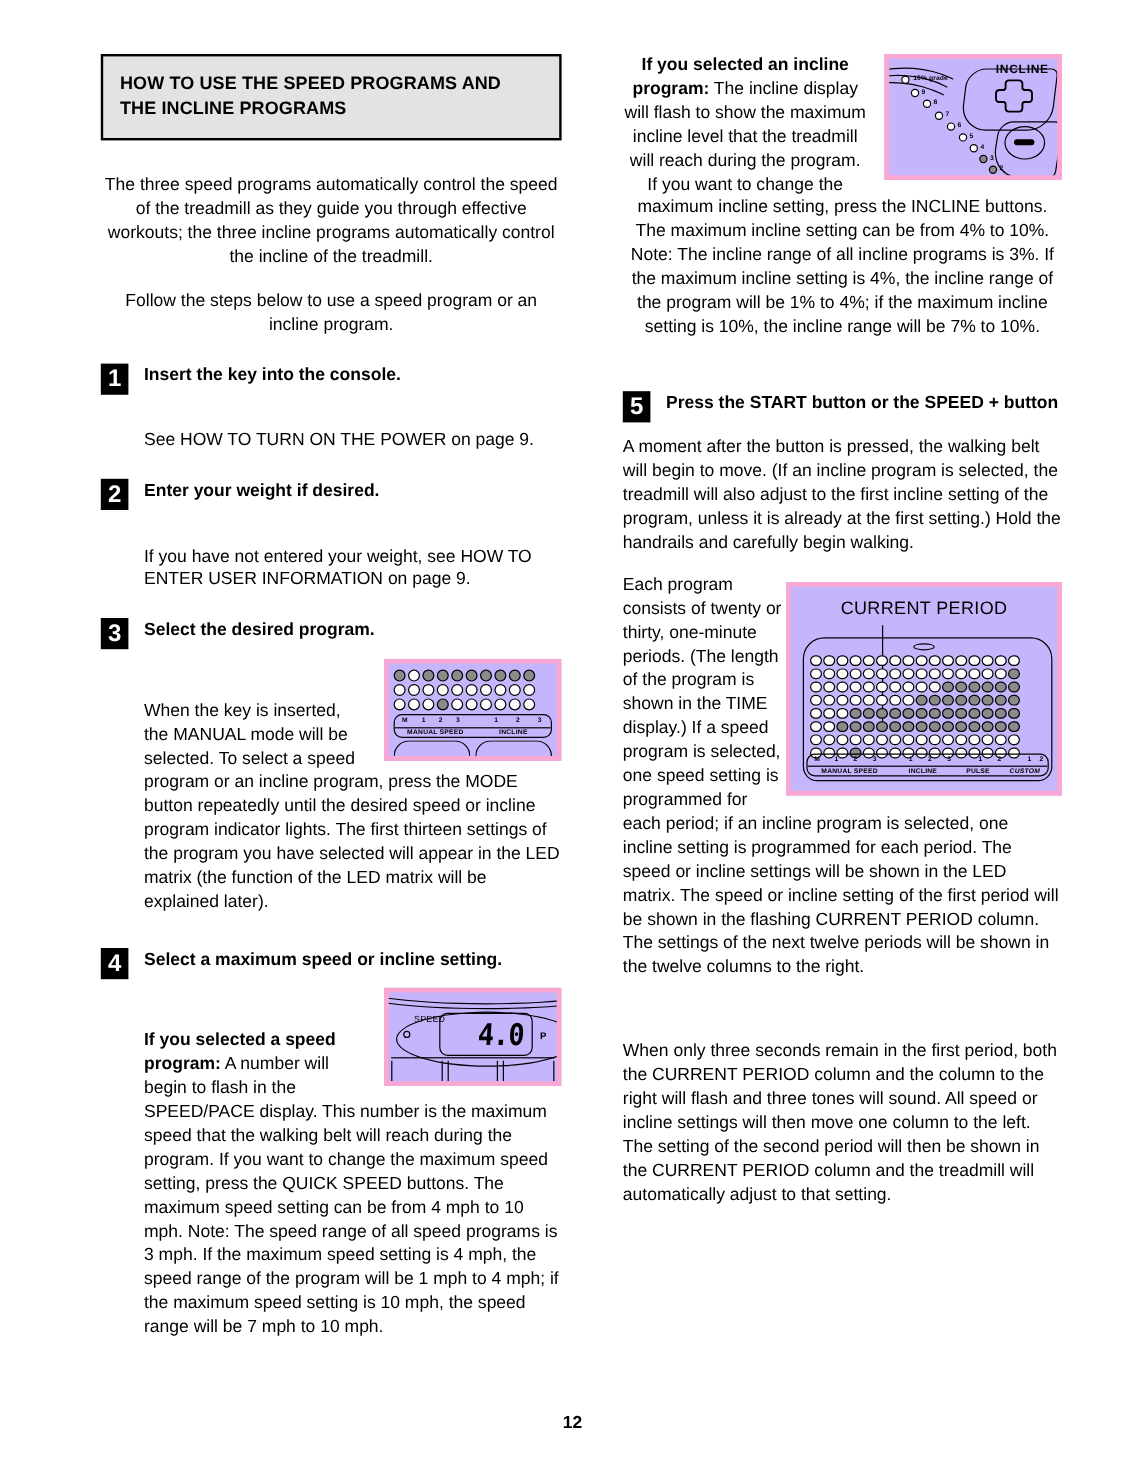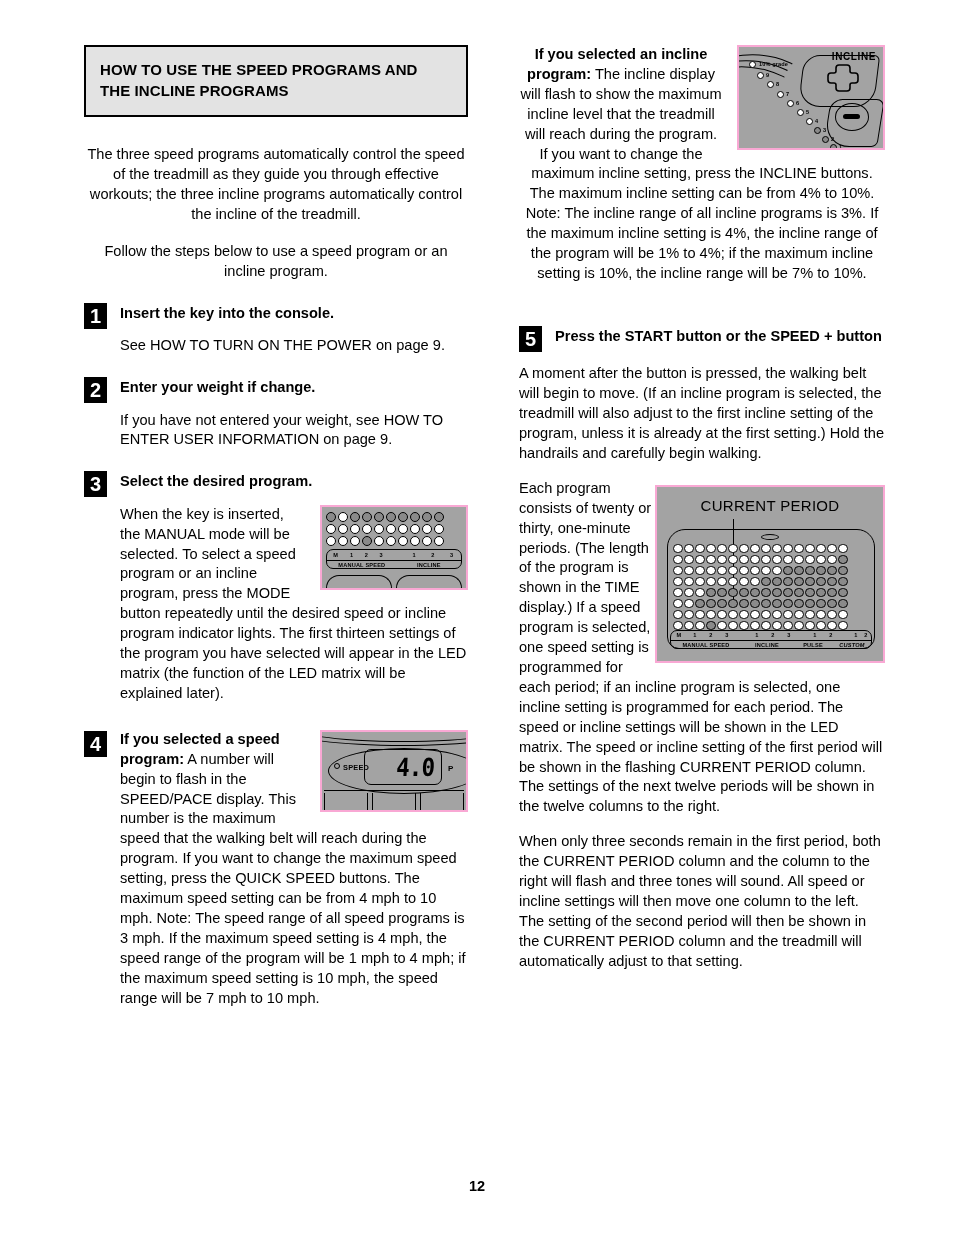--- a/index.html
+++ b/index.html
@@ -78,27 +78,27 @@
     line-height: 1.33;
     padding-top: 2px;
   }
   .step-body {
     margin-left: 36px;
     font-size: 14.6px;
     line-height: 1.365;
     margin-top: 13px;
   }
   .step-body p { margin: 0 0 15px 0; }
-  .step-body p:last-child { margin-bottom: 0; }
+  .step-body p:last-child { margin-bottom: 0; margin-top: 35px; }
   .lead { font-weight: bold; }
 
   
   .fig {
-    border: 2px solid #f9a8d4;
-    background: #a3a3a3;
+    border: 4px solid #f9a8d4;
+    background: #c4b5fd;
     box-sizing: border-box;
   }
   .fig-right {
     float: right;
     margin: 0 0 6px 14px;
   }
 
   
   .fig-ledsmall {
     width: 148px;
@@ -178,23 +178,23 @@
   .sp-arc2 { left: -40px; top: -26px; width: 240px; height: 34px; }
   .sp-oval {
     position: absolute;
     left: 6px; top: 16px;
     width: 150px; height: 44px;
     border: 1.4px solid #000;
     border-radius: 50%;
   }
   .sp-speedlabel {
     position: absolute;
-    left: 12px; top: 31px;
+    left: 12px; top: 18px;
     font-size: 7.4px;
-    font-weight: bold;
+    font-weight: normal;
     letter-spacing: 0.2px;
   }
   .sp-dot {
     position: absolute;
     left: 12px; top: 31.5px;
     width: 6px; height: 6px;
     border: 1.1px solid #000;
     border-radius: 50%;
     box-sizing: border-box;
   }
@@ -410,21 +410,21 @@
     <div class="step">
       <div class="step-num">1</div>
       <div class="step-title">Insert the key into the console.</div>
       <div class="step-body">
         <p>See HOW TO TURN ON THE POWER on page 9.</p>
       </div>
     </div>
 
     <div class="step">
       <div class="step-num">2</div>
-      <div class="step-title">Enter your weight if change.</div>
+      <div class="step-title">Enter your weight if desired.</div>
       <div class="step-body">
         <p>If you have not entered your weight, see HOW TO ENTER USER INFORMATION on page 9.</p>
       </div>
     </div>
 
     <div class="step">
       <div class="step-num">3</div>
       <div class="step-title">Select the desired program.</div>
       <div class="step-body wrapbox">
 
@@ -488,20 +488,21 @@
             <div class="lobe"></div>
           </div>
         </div>
 
         <p>When the key is inserted, the MANUAL mode will be selected. To select a speed program or an incline program, press the MODE button repeatedly until the desired speed or incline program indicator lights. The first thirteen settings of the program you have selected will appear in the LED matrix (the function of the LED matrix will be explained later).</p>
       </div>
     </div>
 
     <div class="step" style="margin-top:26px;">
       <div class="step-num">4</div>
+      <div class="step-title">Select a maximum speed or incline setting.</div>
       <div class="step-body wrapbox">
 
         <div class="fig fig-right fig-speed">
           <div class="sp-arc sp-arc1"></div>
           <div class="sp-arc sp-arc2"></div>
           <div class="sp-oval"></div>
           <div class="sp-dot"></div>
           <div class="sp-speedlabel" style="left:21px;">SPEED</div>
           <div class="sp-window">
             <div class="sp-value">4.0</div>

